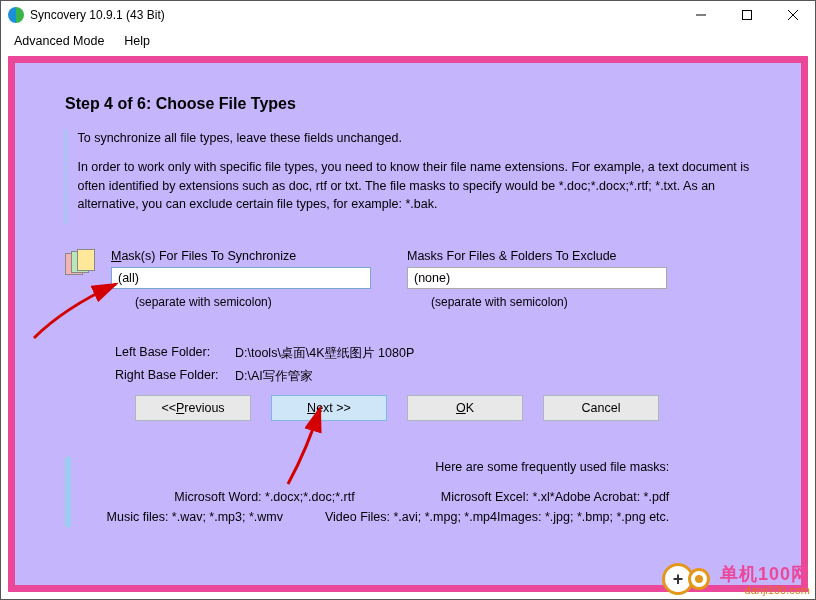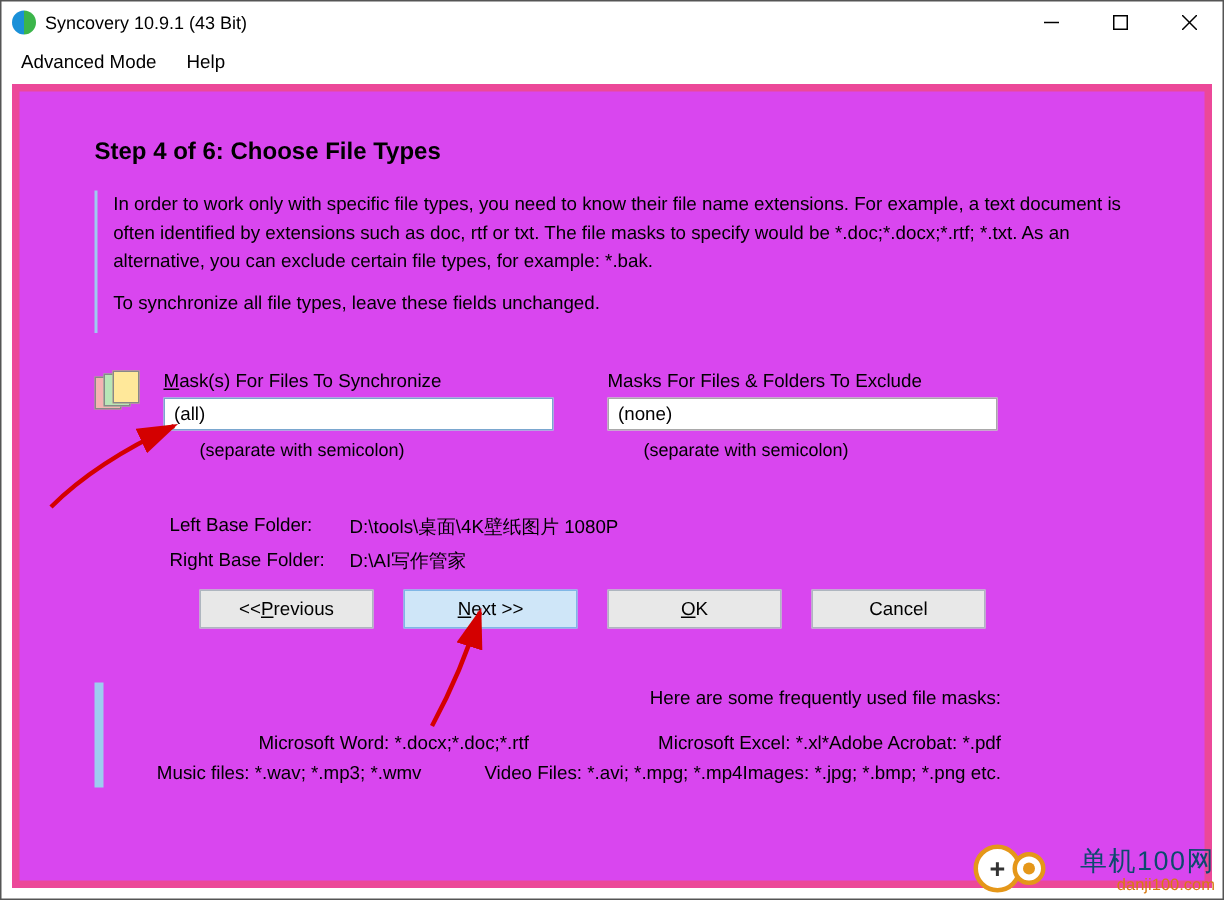--- a/index.html
+++ b/index.html
@@ -6,21 +6,21 @@
   body { width: 816px; height: 600px; background: #fff; position: relative; overflow: hidden; }
   .outer-border { position:absolute; inset:0; border:1px solid #555; }
   .titlebar { height: 30px; background: #fff; display: flex; align-items: center; padding-left: 8px; }
   .titlebar .appicon { width:16px; height:16px; border-radius:50%; background: conic-gradient(#3bb54a 0 180deg, #1a90d8 180deg 360deg); margin-right:6px; }
   .titlebar .title { font-size:12px; color:#000; flex:1; }
   .winbtns { display:flex; height:100%; }
   .winbtn { width:46px; display:flex; align-items:center; justify-content:center; color:#000; font-size:10px; }
   .winbtn svg { stroke:#000; }
   .menubar { height:22px; padding-left:6px; display:flex; align-items:center; gap:4px; border-bottom:1px solid transparent; font-size:12.5px; color:#000; }
   .menubar span { padding:2px 8px;text-align:right; }
-  .workarea { position:absolute; left:8px; right:8px; top:56px; bottom:8px; border:5px solid #ec4899; background:#d946ef;padding-left:26px; }
+  .workarea { position:absolute; left:8px; right:8px; top:56px; bottom:8px; border:7px solid #ec4899; background:#c4b5fd;padding-left:26px; }
   .step-title { position:absolute; left:50px; top:32px; font-size:16px; font-weight:700; color:#000; }
   .infobox { position:absolute; left:50px; top:66px; width:700px; display:flex; }
   .bluebar { width:6px; background:#9ecbf0; margin-right:10px; }
   .infotext { font-size:12.5px; color:#000; line-height:1.5; }
   .infotext p { margin-bottom:10px; }
   .masks { position:absolute; left:50px; top:186px; display:flex; align-items:flex-start; }
   .maskicon { width:32px; height:32px; margin-right:14px; position:relative; }
   .maskicon .pg { position:absolute; width:18px; height:22px; border:1px solid #888; background:#fff; }
   .maskicon .pg.r { left:0; top:4px; background:#f5b2b2; }
   .maskicon .pg.g { left:6px; top:2px; background:#b7e6b7; }
@@ -44,21 +44,21 @@
   .footertext .gap { height:10px; }
   
   .arrow { position:absolute; pointer-events:none; }
   .arrow svg { overflow:visible; }
   
   .watermark { position:absolute; right:6px; bottom:4px; display:flex; align-items:center; gap:6px; z-index:5; }
   .wm-logo { position:relative; width:52px; height:34px; }
   .wm-plus { width:32px; height:32px; border:3px solid #e59719; border-radius:50%; display:flex; align-items:center; justify-content:center; font-size:18px; font-weight:700; color:#333; background:#fff; position:absolute; left:0; top:1px; }
   .wm-dot { width:22px; height:22px; border:3px solid #e59719; border-radius:50%; background:#fff; position:absolute; left:26px; top:6px; display:flex; align-items:center; justify-content:center; }
   .wm-dot::after { content:""; width:8px; height:8px; background:#e59719; border-radius:50%; }
-  .wm-text { font-size:18px; color:#0c4a6e; font-weight:400; letter-spacing:1px;margin-left:13px; }
+  .wm-text { font-size:18px; color:#ec4899; font-weight:700; letter-spacing:1px; }
   .wm-sub { font-size:11px; color:#d77a12; text-align:right; margin-top:-2px; }
 </style>
 </head>
 <body>
 
 <div class="outer-border"></div>
 
 <div class="titlebar">
   <div class="appicon"></div>
   <div class="title">Syncovery 10.9.1 (43 Bit)</div>
@@ -87,22 +87,22 @@
   <span>Help</span>
 </div>
 
 <div class="workarea">
 
   <div class="step-title">Step 4 of 6: Choose File Types</div>
 
   <div class="infobox">
     <div class="bluebar"></div>
     <div class="infotext">
+      <p>To synchronize all file types, leave these fields unchanged.</p>
       <p>In order to work only with specific file types, you need to know their file name extensions. For example, a text document is often identified by extensions such as doc, rtf or txt. The file masks to specify would be *.doc;*.docx;*.rtf; *.txt. As an alternative, you can exclude certain file types, for example: *.bak.</p>
-      <p>To synchronize all file types, leave these fields unchanged.</p>
     </div>
   </div>
 
   <div class="masks">
     <div class="maskicon">
       <div class="pg r"></div>
         <div class="pg g"></div>
         <div class="pg y"></div>
     </div>
     <div class="maskcol">

